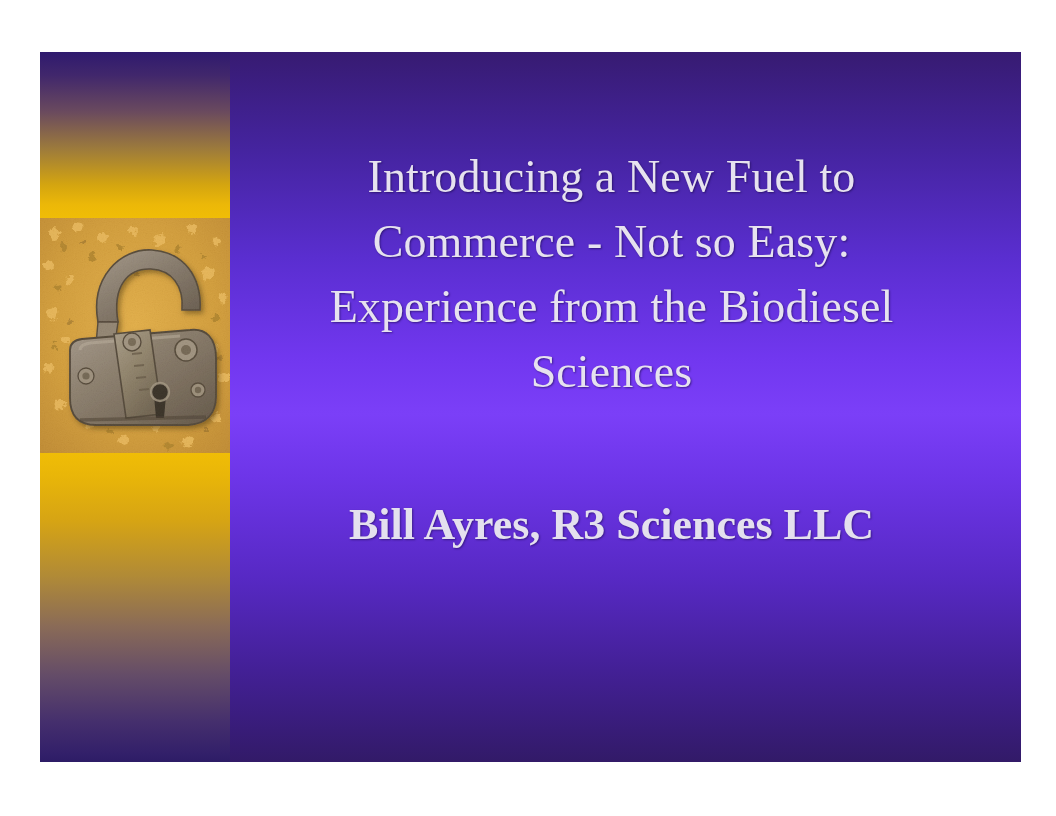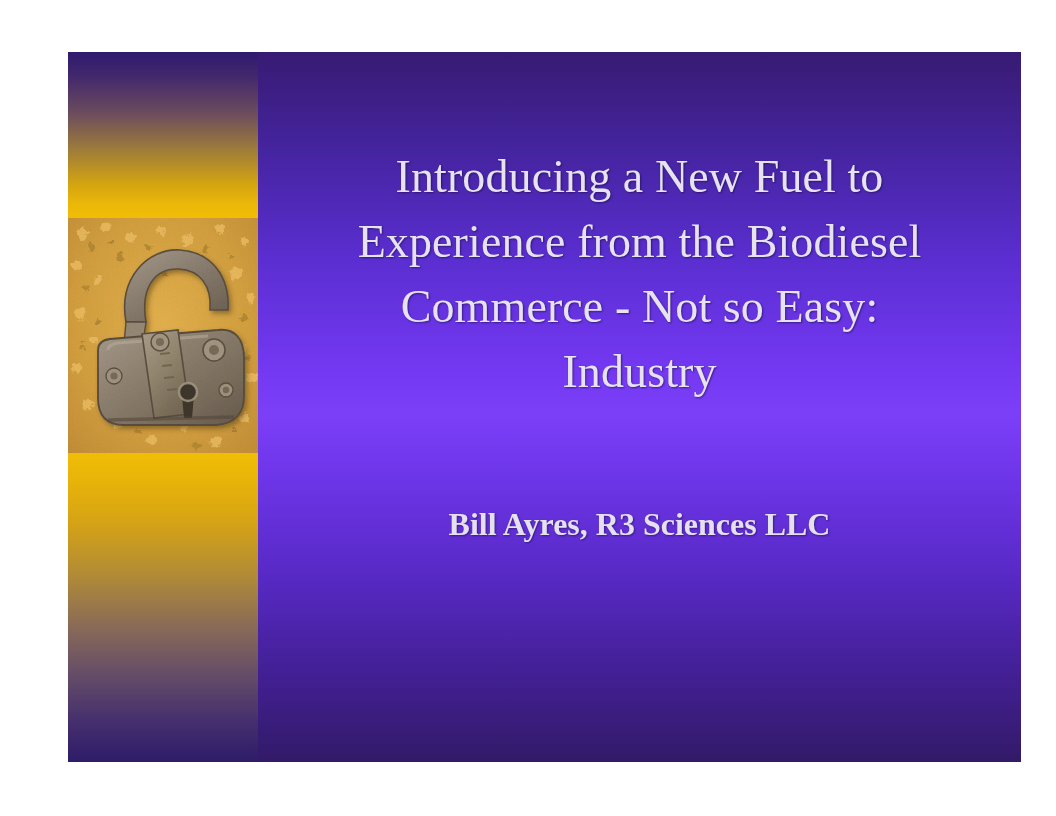--- a/index.html
+++ b/index.html
@@ -10,36 +10,37 @@
   body {
     width: 1056px;
     height: 816px;
     overflow: hidden;
     font-family: "Liberation Serif", "DejaVu Serif", serif;
   }
 
   
   #slide-canvas {
     position: absolute;
-    left: 68px;
+    left: 40px;
     top: 52px;
     width: 953px;
     height: 710px;
     overflow: hidden;
     background: linear-gradient(
         to bottom,
         #371b72 0%,
         #4524a0 14%,
         #5a2ed0 29%,
         #7137ef 43%,
         #7b3ff8 51%,
         #6d35e8 60%,
         #5729c4 74%,
         #432096 87%,
         #321a68 100%);
+    padding-left: 28px;
   }
 
   
   #sidebar-band {
     position: absolute;
     left: 0;
     top: 0;
     width: 190px;
     height: 710px;
     overflow: hidden;
@@ -117,21 +118,21 @@
   }
   #title-block .tline { display: block; white-space: nowrap; }
 
   #subtitle-block {
     position: absolute;
     left: 20px;
     top: 447px;
     width: 723px;
     text-align: center;
     color: #e4e0ee;
-    font-size: 32px;
+    font-size: 44px;
     line-height: 51px;
     font-weight: bold;
     text-shadow: 1px 1px 2px rgba(20,6,60,0.5);
   }
   #subtitle-block .sline { display: block; white-space: nowrap; }
 </style>
 </head>
 <body>
 
 <div id="slide-canvas">
@@ -282,23 +283,23 @@
       </svg>
     </div>
 
     <div class="band-grad-bottom"></div>
   </div>
 
   <div id="text-column">
 
     <div id="title-block">
       <span class="tline">Introducing a New Fuel to</span>
+      <span class="tline">Commerce - Not so Easy:</span>
       <span class="tline">Experience from the Biodiesel</span>
-      <span class="tline">Commerce - Not so Easy:</span>
-      <span class="tline">Industry</span>
+      <span class="tline">Sciences</span>
     </div>
 
     <div id="subtitle-block">
       <span class="sline">Bill Ayres, R3 Sciences LLC</span>
     </div>
 
   </div>
 </div>
 
 </body></html>

